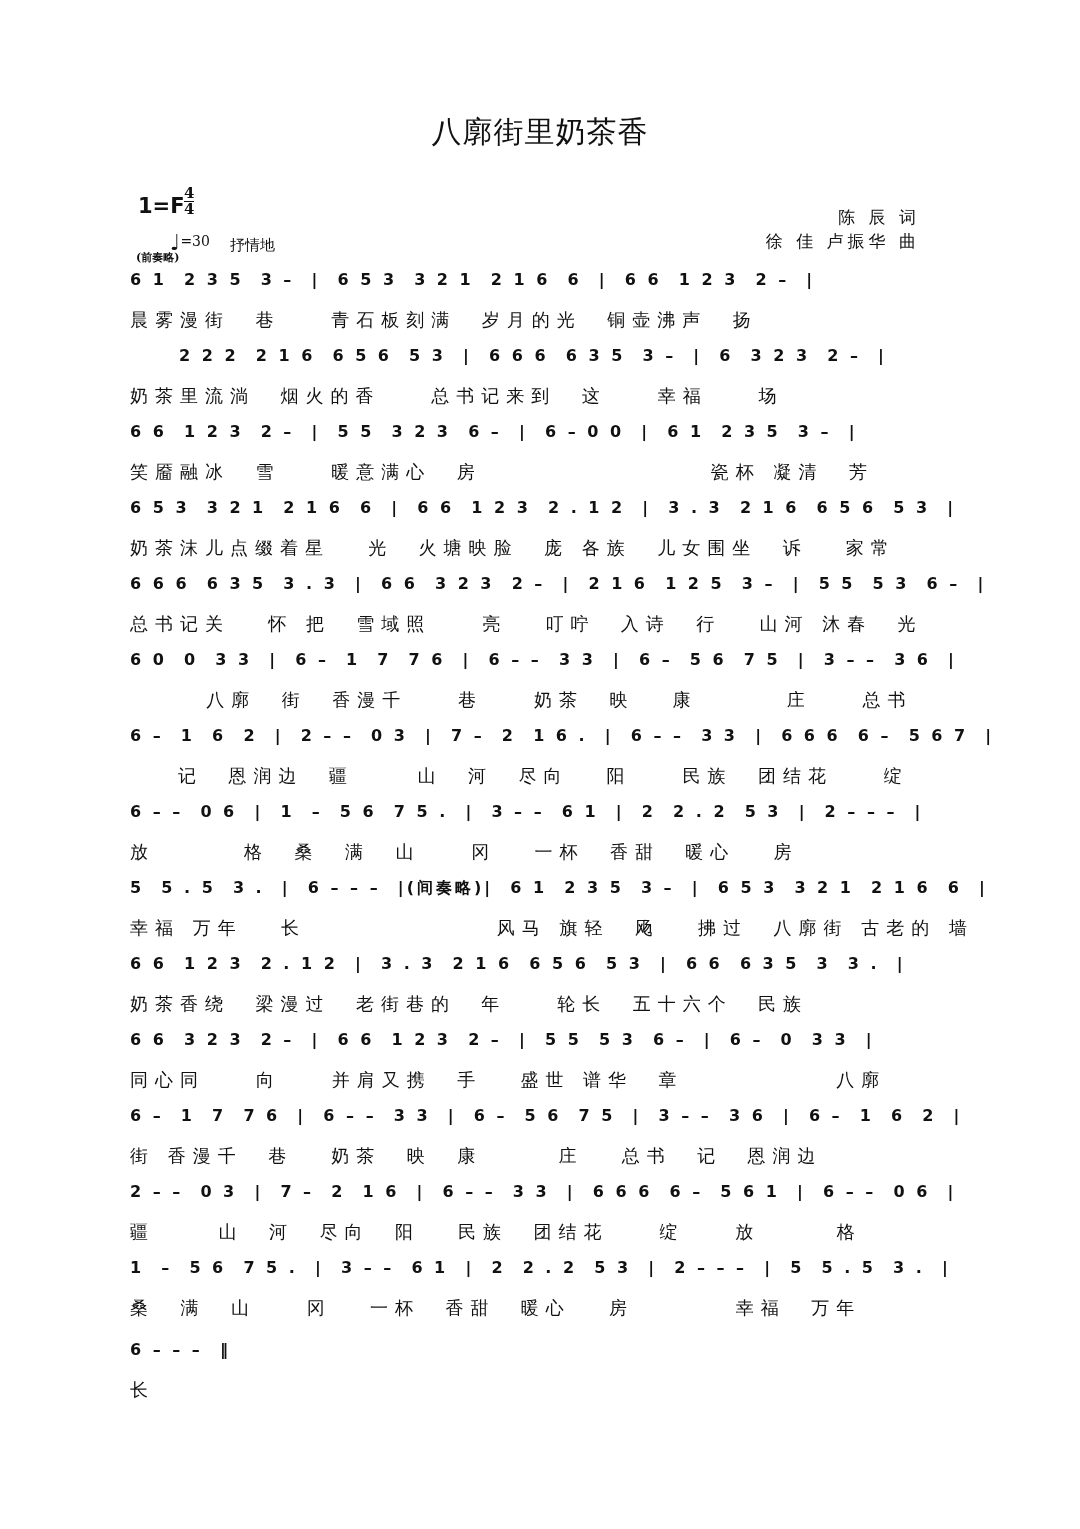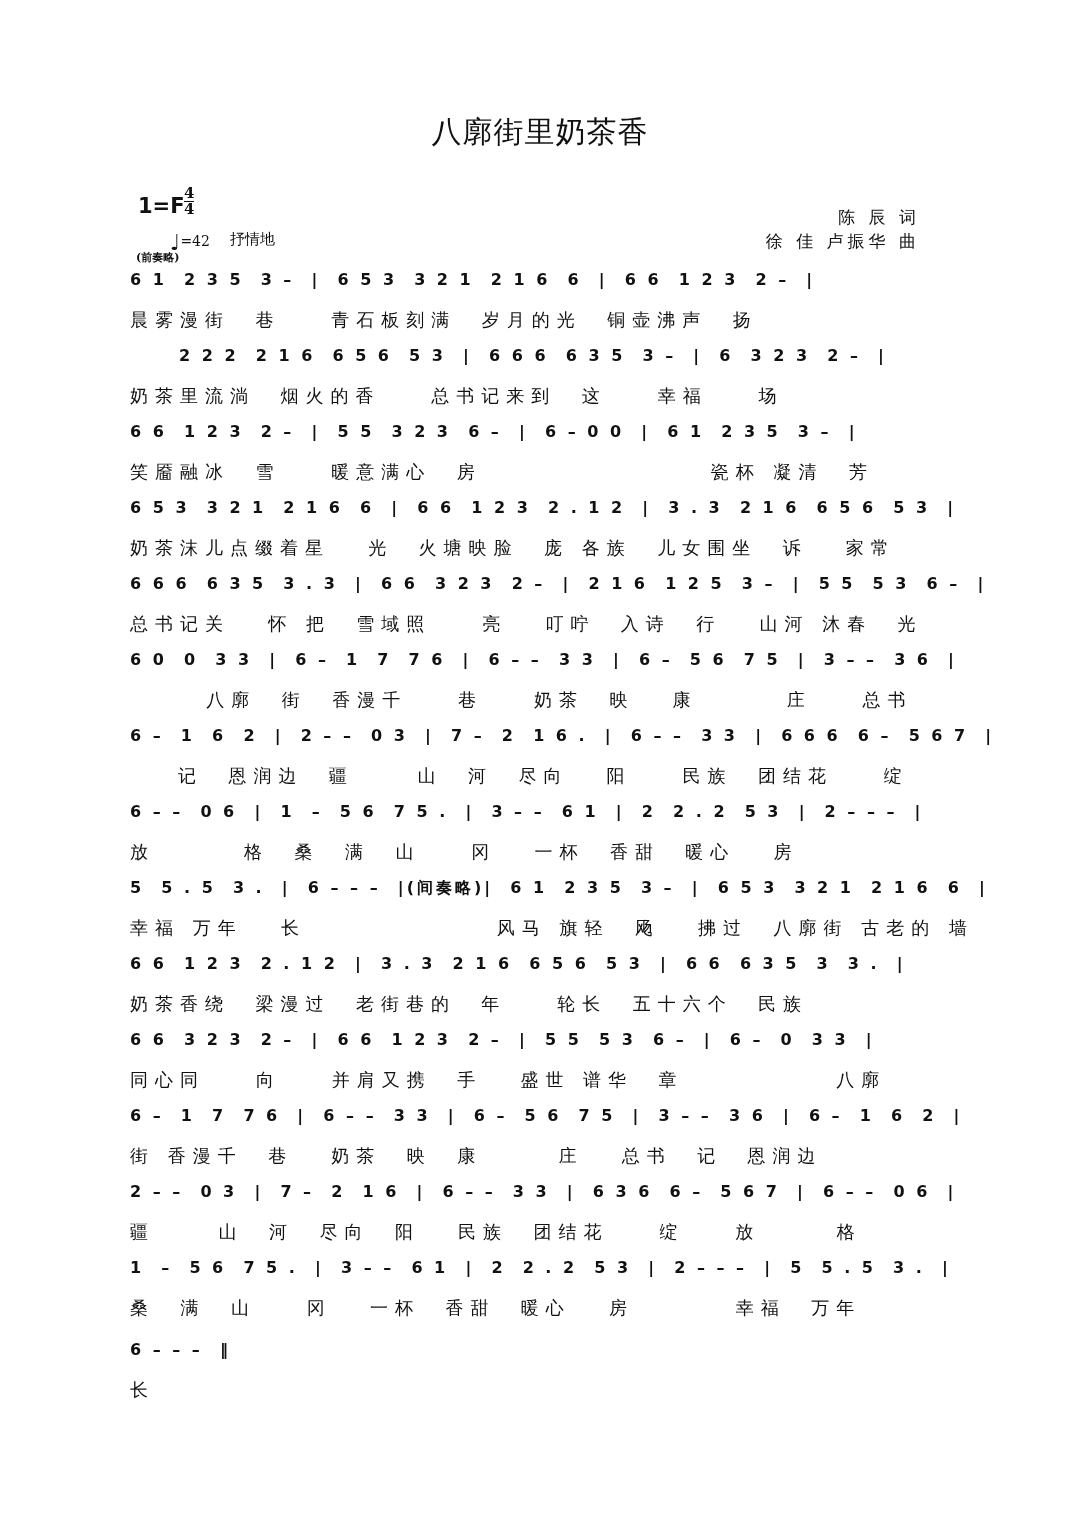--- a/index.html
+++ b/index.html
@@ -3,42 +3,42 @@
 <meta charset="utf-8">
 <style>
   html,body{margin:0;padding:0;background:#fff;}
   body{width:1080px;height:1529px;position:relative;overflow:hidden;font-family:"DejaVu Sans",sans-serif;color:#111;}
   .title{position:absolute;top:112px;left:0;width:1080px;text-align:center;font-family:"DejaVu Serif",serif;font-size:30px;letter-spacing:1px;}
   .key{position:absolute;left:138px;top:194px;font-size:21px;font-weight:bold;}
   .meter{position:absolute;left:184px;top:186px;font-family:"DejaVu Serif",serif;font-weight:bold;font-size:15px;line-height:15px;text-align:center;}
   .meter div{height:15px;}
   .tempo{position:absolute;left:170px;top:226px;font-size:14px;font-family:"DejaVu Serif",serif;}
   .tempo .noteglyph{font-size:22px;position:relative;top:4px;}
-  .expr{position:absolute;left:230px;top:230px;font-size:15px;font-family:Liberation Serif, serif;}
+  .expr{position:absolute;left:230px;top:236px;font-size:15px;font-family:Liberation Serif, serif;}
   .prelude{position:absolute;left:136px;top:250px;font-size:11px;font-weight:bold;font-family:"DejaVu Serif",serif;}
   .credit{position:absolute;right:160px;font-size:17px;font-family:"DejaVu Serif",serif;letter-spacing:4px;text-align:right;}
   .credit.lyric{top:206px;}
   .credit.music{top:230px;}
   .row{position:absolute;left:0;width:1080px;}
   .notes{height:40px;}
   .tok{position:absolute;top:0;font-family:"DejaVu Sans",sans-serif;font-weight:bold;font-size:16px;line-height:24px;white-space:pre;}
   .lyr{position:absolute;font-family:"DejaVu Serif",serif;font-size:18px;white-space:pre;letter-spacing:7px;}
 </style>
 </head>
 <body>
 
 <div class="title">八廓街里奶茶香</div>
 <div class="key">1=F</div>
 <div class="meter">
   <div>4</div>
   <div style="border-top:1.5px solid #111;height:0;"></div>
   <div>4</div>
 </div>
 <div class="tempo">
-  <span class="noteglyph">♩</span><span>=42</span>
+  <span class="noteglyph">♩</span><span>=30</span>
 </div>
 <div class="expr">抒情地</div>
 <div class="prelude">(前奏略)</div>
 <div class="credit lyric">陈 辰 词</div>
 <div class="credit music">徐 佳 卢振华 曲</div>
 
 <div id="score">
     <div class="row notes" style="top: 268px;">
       <div class="tok" style="left: 130px; width: 806px; letter-spacing: 3px;">6 1  2 3 5  3 –  |  6 5 3  3 2 1  2 1 6  6  |  6 6  1 2 3  2 –  |</div>
     </div>
@@ -81,21 +81,21 @@
     <div class="lyr" style="top: 992px; left: 130px;">奶茶香绕  梁漫过  老街巷的  年    轮长  五十六个  民族</div>
     <div class="row notes" style="top: 1028px;">
       <div class="tok" style="left: 130px; width: 806px; letter-spacing: 3px;">6 6  3 2 3  2 –  |  6 6  1 2 3  2 –  |  5 5  5 3  6 –  |  6 –  0  3 3  |</div>
     </div>
     <div class="lyr" style="top: 1068px; left: 130px;">同心同    向    并肩又携  手   盛世 谱华  章            八廓</div>
     <div class="row notes" style="top: 1104px;">
       <div class="tok" style="left: 130px; width: 806px; letter-spacing: 3px;">6 –  1  7  7 6  |  6 – –  3 3  |  6 –  5 6  7 5  |  3 – –  3 6  |  6 –  1  6  2  |</div>
     </div>
     <div class="lyr" style="top: 1144px; left: 130px;">街 香漫千  巷   奶茶  映  康      庄   总书  记  恩润边</div>
     <div class="row notes" style="top: 1180px;">
-      <div class="tok" style="left: 130px; width: 806px; letter-spacing: 3px;">2 – –  0 3  |  7 –  2  1 6  |  6 – –  3 3  |  6 3 6  6 –  5 6 7  |  6 – –  0 6  |</div>
+      <div class="tok" style="left: 130px; width: 806px; letter-spacing: 3px;">2 – –  0 3  |  7 –  2  1 6  |  6 – –  3 3  |  6 6 6  6 –  5 6 1  |  6 – –  0 6  |</div>
     </div>
     <div class="lyr" style="top: 1220px; left: 130px;">疆     山  河  尽向  阳   民族  团结花    绽    放      格</div>
     <div class="row notes" style="top: 1256px;">
       <div class="tok" style="left: 130px; width: 806px; letter-spacing: 3px;">1  –  5 6  7 5 .  |  3 – –  6 1  |  2  2 . 2  5 3  |  2 – – –  |  5  5 . 5  3 .  |</div>
     </div>
     <div class="lyr" style="top: 1296px; left: 130px;">桑  满  山    冈   一杯  香甜  暖心   房        幸福  万年</div>
     <div class="row notes" style="top: 1338px;">
       <div class="tok" style="left: 130px; width: 806px; letter-spacing: 3px;">6 – – –  ‖</div>
     </div>
     <div class="lyr" style="top: 1378px; left: 130px;">长</div>

